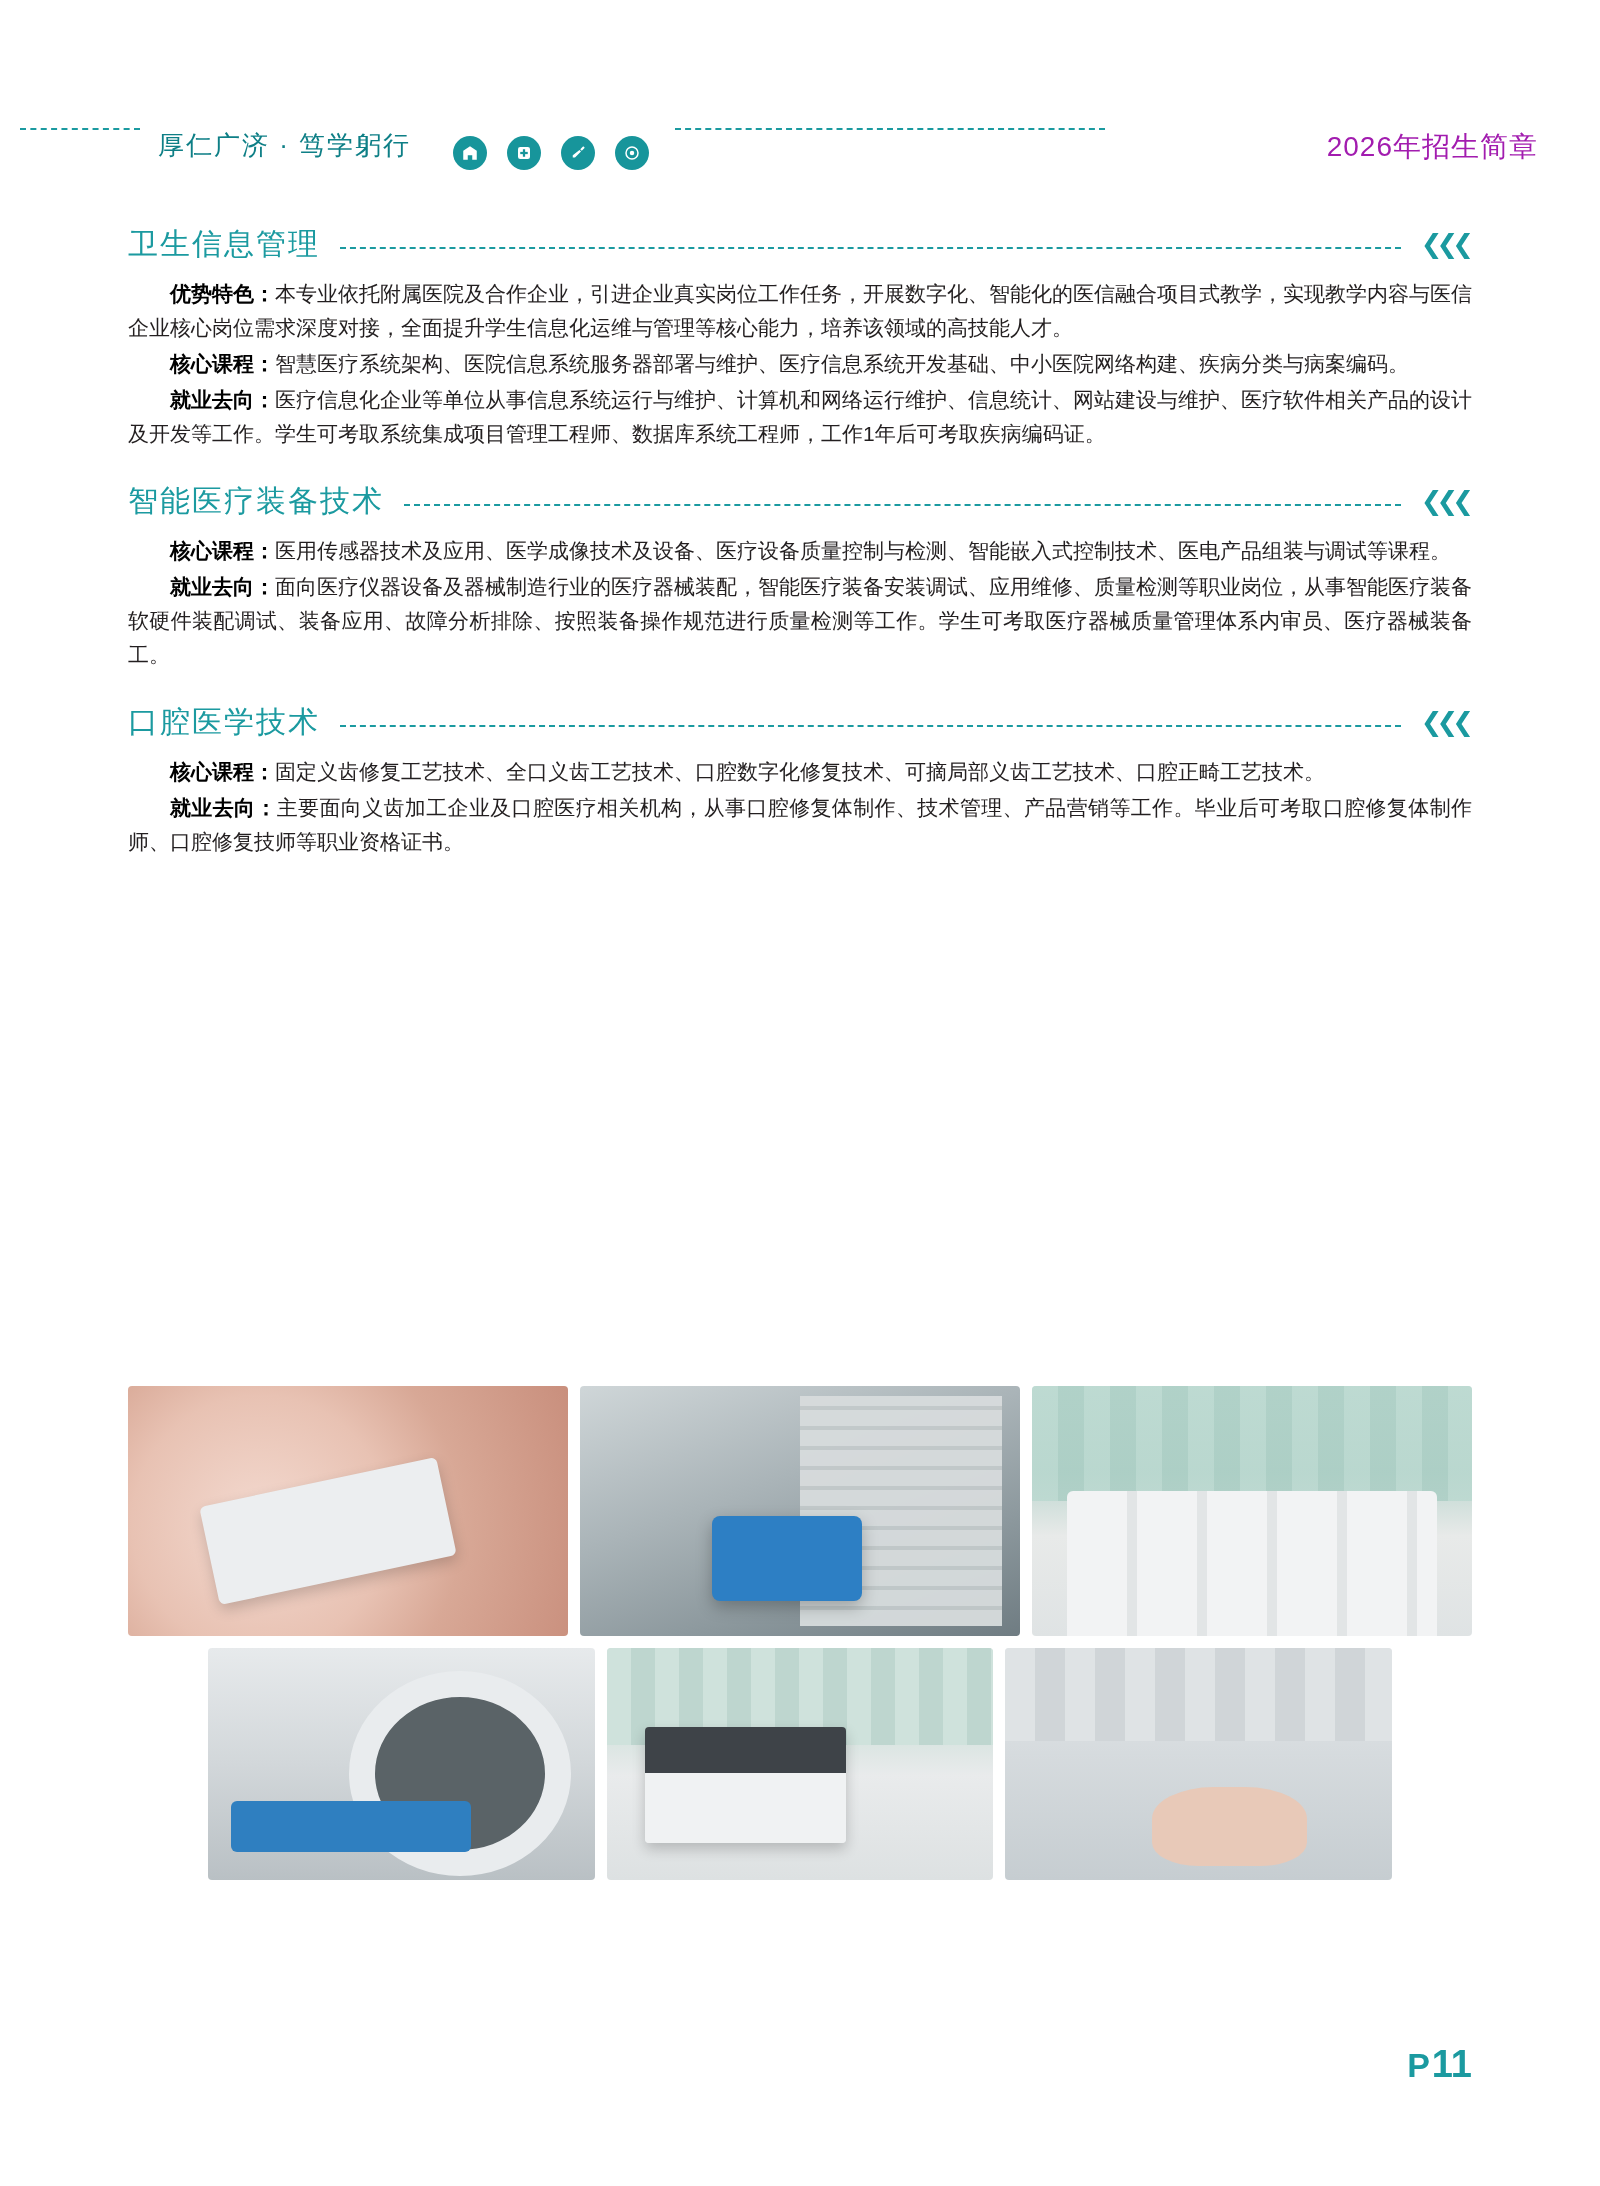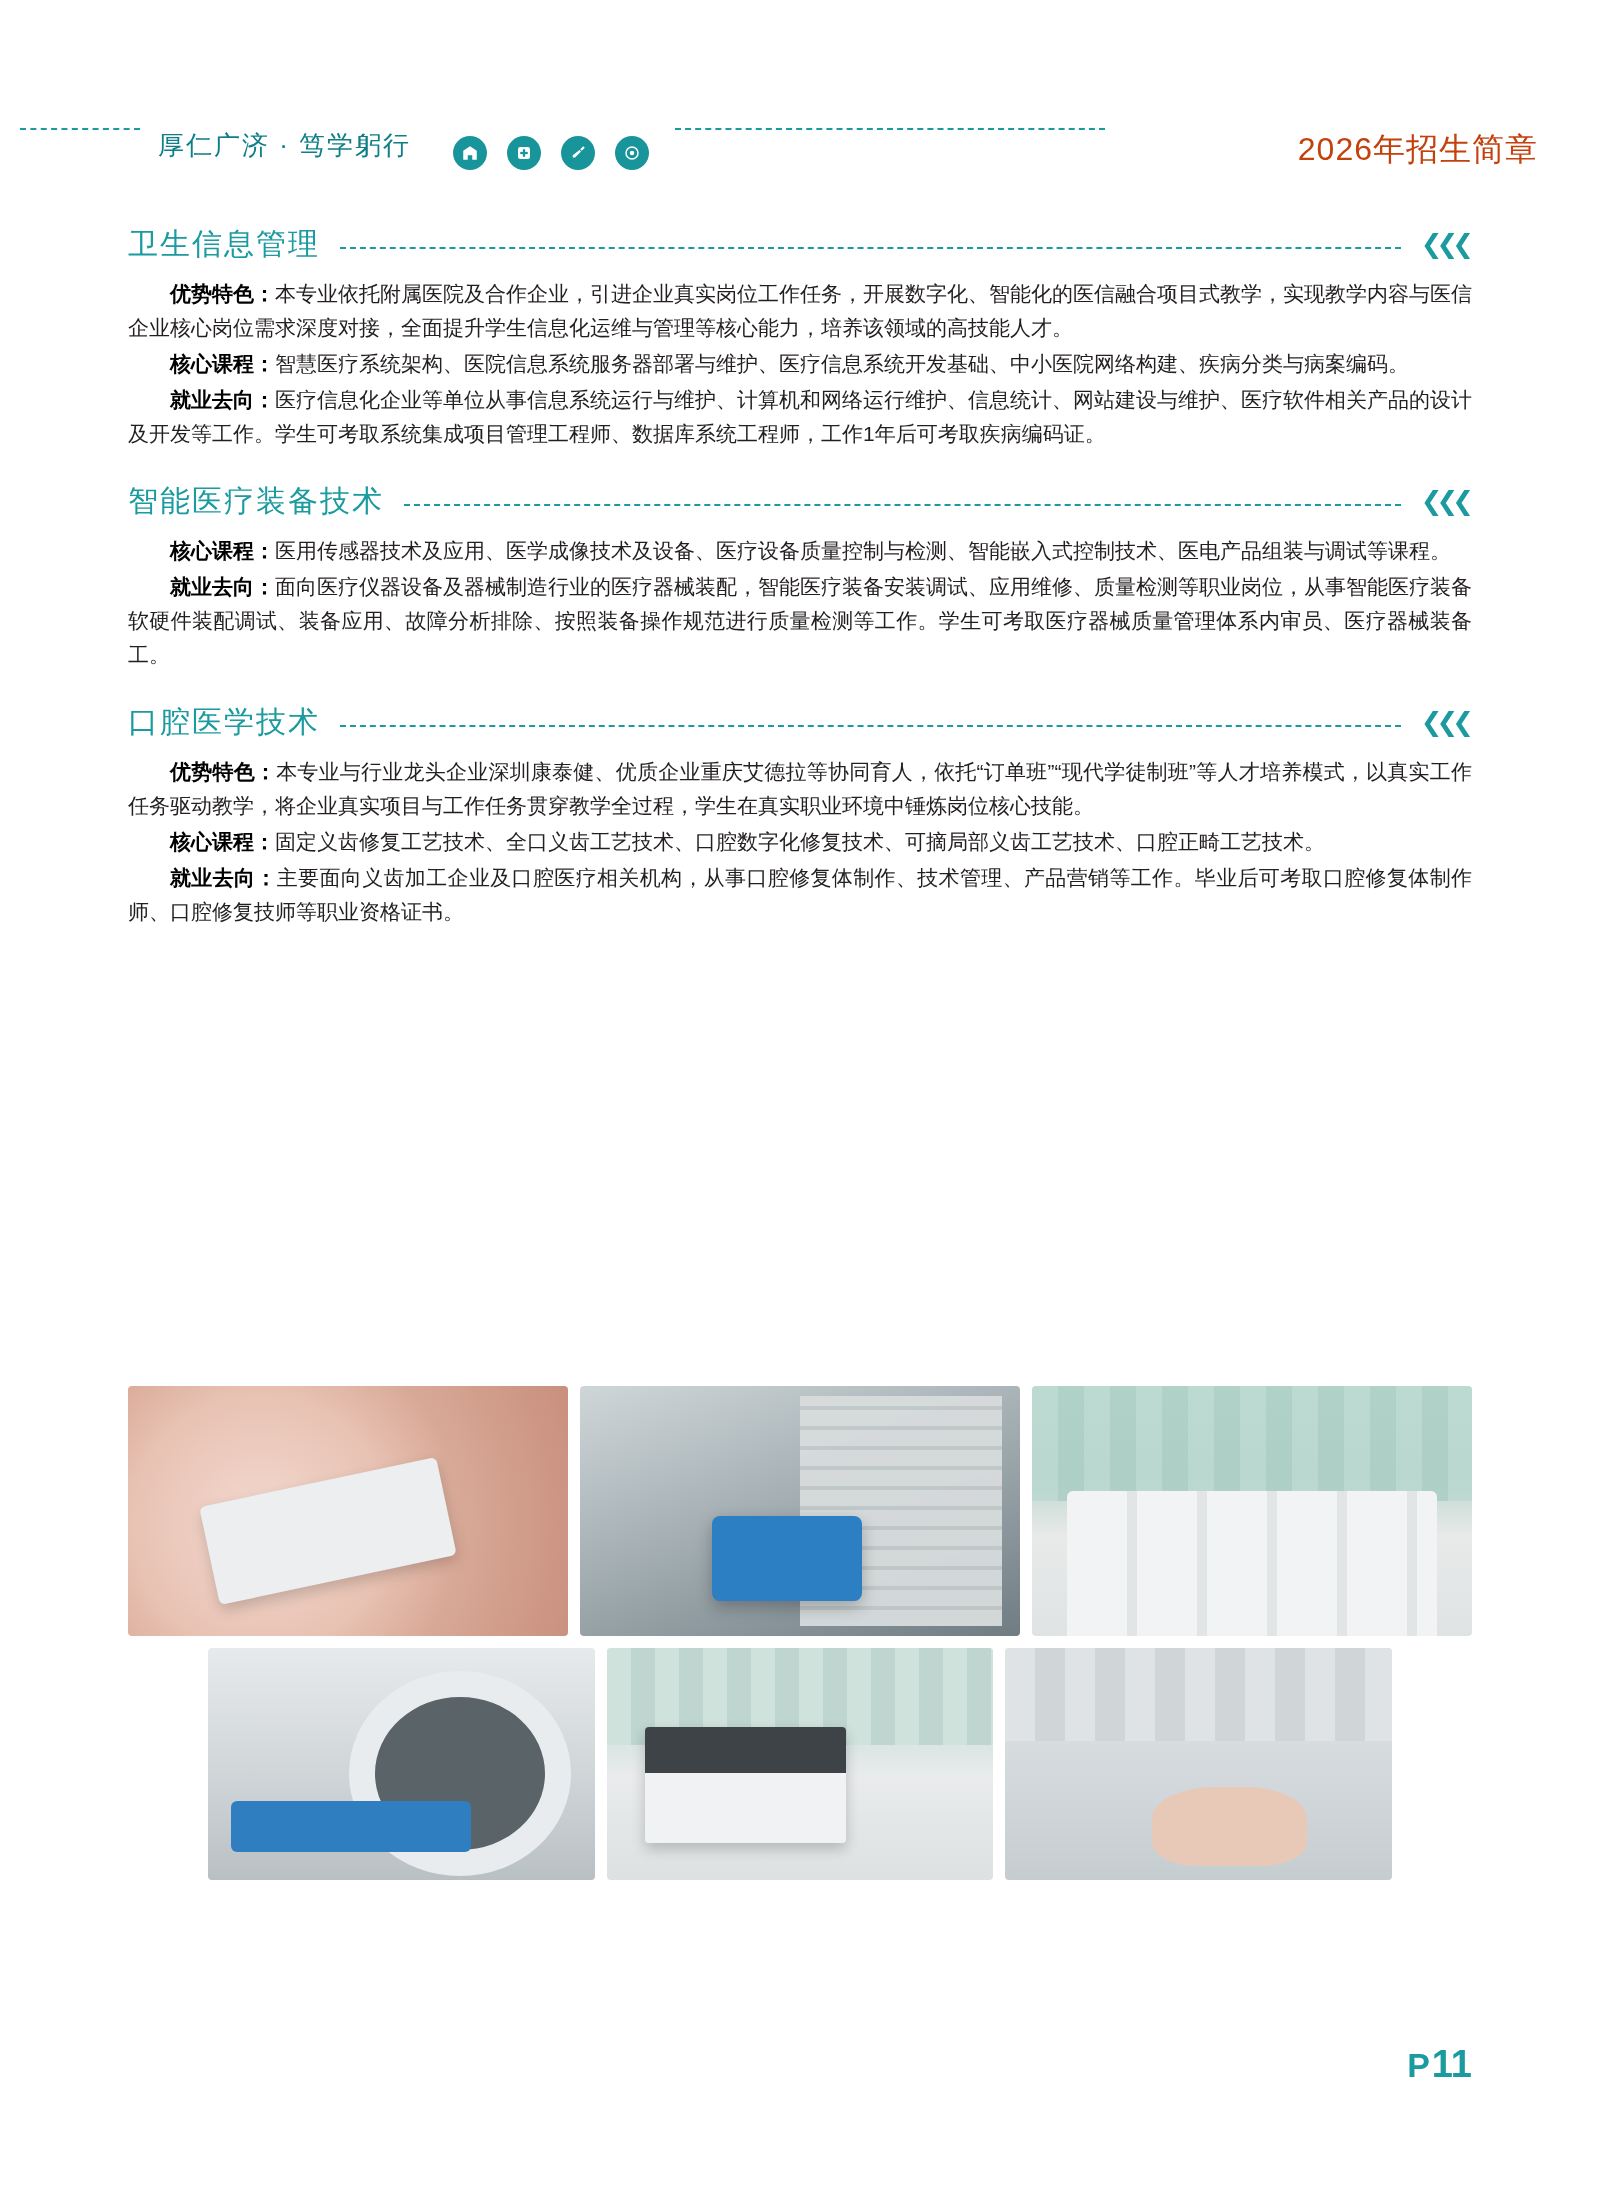--- a/index.html
+++ b/index.html
@@ -58,22 +58,22 @@
     justify-content: center;
   }
   .hicon svg { display: block; }
   .dash-mid {
     flex: 1;
     border-top: 2px dashed #1b9aa0;
     margin: 0 26px;
     max-width: 430px;
   }
   .header-year {
-    font-size: 32px;
-    color: #c2410c;
+    font-size: 28px;
+    color: #a21caf;
     letter-spacing: 1px;
     white-space: nowrap;
     margin-left: auto;
     margin-right: 62px;
   }
 
   
   .content {
     position: absolute;
     left: 128px;
@@ -327,21 +327,20 @@
       <p class="para"><span class="lbl">核心课程：</span><span>医用传感器技术及应用、医学成像技术及设备、医疗设备质量控制与检测、智能嵌入式控制技术、医电产品组装与调试等课程。</span></p>
       <p class="para"><span class="lbl">就业去向：</span><span>面向医疗仪器设备及器械制造行业的医疗器械装配，智能医疗装备安装调试、应用维修、质量检测等职业岗位，从事智能医疗装备软硬件装配调试、装备应用、故障分析排除、按照装备操作规范进行质量检测等工作。学生可考取医疗器械质量管理体系内审员、医疗器械装备工。</span></p>
     </div>
 
     <div class="section">
       <div class="sec-head">
         <div class="sec-title">口腔医学技术</div>
         <div class="sec-rule"></div>
         <div class="chev">❮❮❮</div>
       </div>
-      <p class="para"><span class="lbl">优势特色：</span><span>本专业与行业龙头企业深圳康泰健、优质企业重庆艾德拉等协同育人，依托“订单班”“现代学徒制班”等人才培养模式，以真实工作任务驱动教学，将企业真实项目与工作任务贯穿教学全过程，学生在真实职业环境中锤炼岗位核心技能。</span></p>
       <p class="para"><span class="lbl">核心课程：</span><span>固定义齿修复工艺技术、全口义齿工艺技术、口腔数字化修复技术、可摘局部义齿工艺技术、口腔正畸工艺技术。</span></p>
       <p class="para"><span class="lbl">就业去向：</span><span>主要面向义齿加工企业及口腔医疗相关机构，从事口腔修复体制作、技术管理、产品营销等工作。毕业后可考取口腔修复体制作师、口腔修复技师等职业资格证书。</span></p>
     </div>
 
   </div>
 
   <div class="photos">
     <div class="row">
       <div class="photo ph1"></div>
       <div class="photo ph2"></div>

